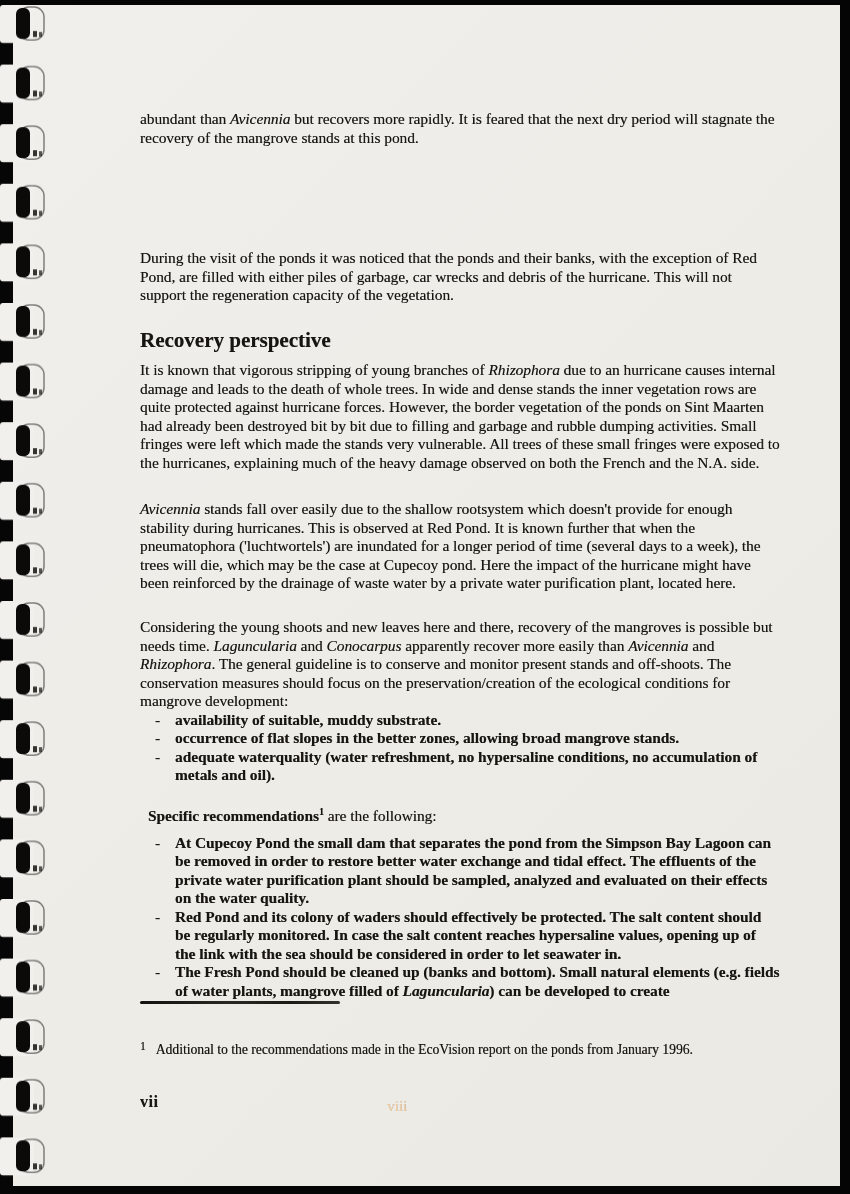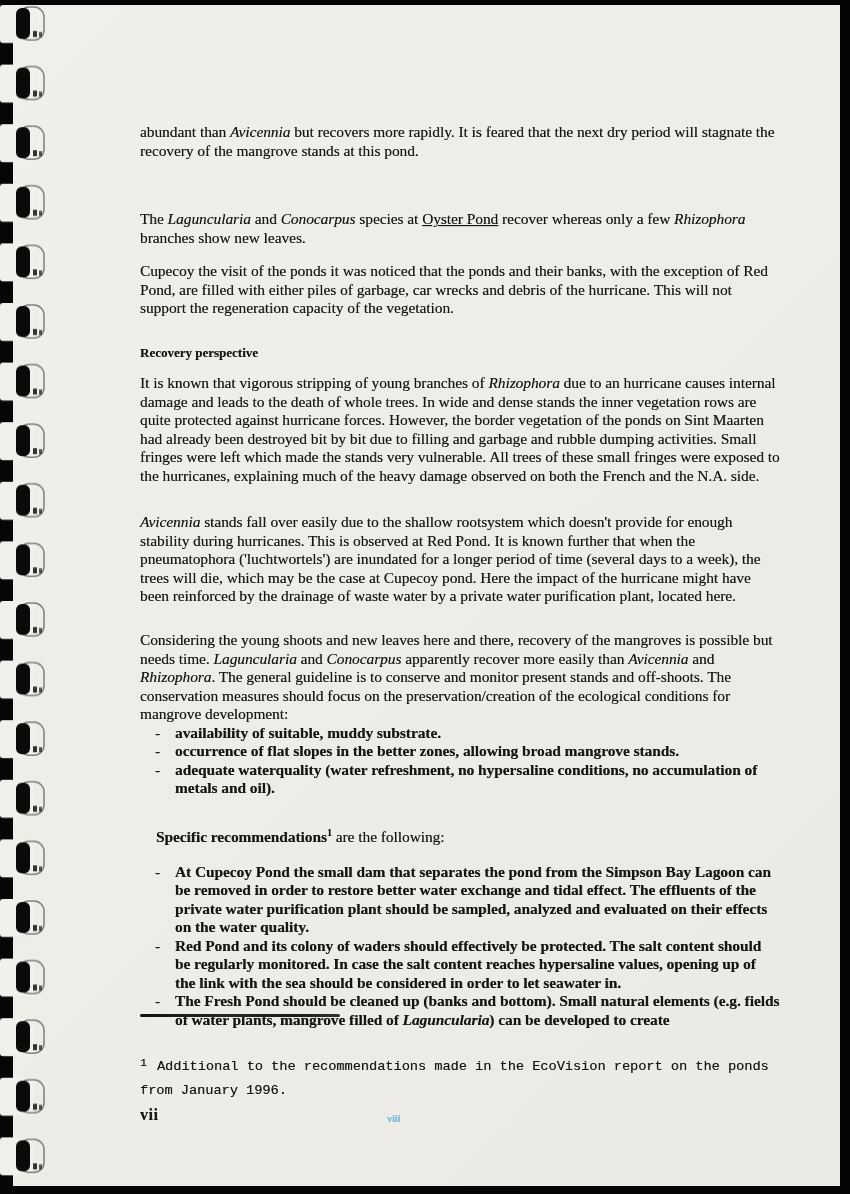--- a/index.html
+++ b/index.html
@@ -9,49 +9,49 @@
     background:#050505;
     overflow:hidden;
     font-family:"Liberation Serif","DejaVu Serif",serif;
   }
   .paper{
     position:absolute;left:10px;top:5px;width:830px;height:1181px;
     background:linear-gradient(135deg,#f0efeb 0%,#edece7 55%,#eae9e4 100%);
   }
   .binding{position:absolute;left:0;top:0;}
   .content{
-    position:absolute;left:0;top:15px;width:850px;height:1033px;
+    position:absolute;left:0;top:2px;width:850px;height:1033px;
     color:#171511;
     font-size:15.3px;line-height:18.5px;
     text-shadow:0.3px 0.3px 0.2px rgba(30,27,22,0.55);
   }
   .block{position:absolute;left:140px;width:640px;margin:0;}
-  .heading{font-weight:700;font-size:13px;}
+  .heading{font-weight:700;font-size:21px;}
   .bullets{margin:0;}
   .bullet{display:flex;padding-left:15px;}
   .dash{width:20px;flex:none;}
   .btext{flex:1;font-weight:bold;}
   .bold{font-weight:700;}
   .italic{font-style:italic;}
   .underline{text-decoration:underline;}
   .sup{font-size:0.65em;vertical-align:super;line-height:0;font-weight:700;}
   .fnrule{
     position:absolute;left:140px;top:999px;width:200px;height:3px;
     background:linear-gradient(90deg,#121110 0%,#2a2824 45%,#1b1a17 75%,#34322d 100%);
     border-radius:2px;
   }
-  .footnote{position:absolute;left:140px;top:1036px;width:660px;font-size:13.6px;line-height:24px;font-family:Liberation Mono, monospace;}
+  .footnote{position:absolute;left:140px;top:1036px;width:660px;font-size:13.6px;line-height:16px;}
   .fnmark{font-size:11.5px;vertical-align:3.5px;margin-right:10px;}
   .pageno{
     position:absolute;left:140px;top:1091px;width:620px;
     font-size:16px;font-weight:700;letter-spacing:0.5px;
   }
   .ghost{
     position:absolute;left:387px;top:1095px;
-    font-size:10px;font-weight:700;color:#0ea5e9;
+    font-size:15px;font-weight:400;color:#fdba74;
     opacity:0.55;filter:blur(0.7px);
   }
 </style>
 </head>
 <body>
 
 <div class="scan">
 
   <div class="paper"></div>
 
@@ -67,23 +67,22 @@
     </defs>
     <rect x="0" y="0" width="13" height="1194" fill="#060606"></rect>
     <rect x="0" y="0" width="62" height="1194" fill="url(#bp)"></rect>
   </svg>
 
   <div class="content">
 
     <p class="block" style="top:108px"><span>abundant than </span><span class="italic">Avicennia</span><span> but recovers more rapidly. It is feared that the next dry period will stagnate the recovery of the mangrove stands at this pond.</span></p>
 
 
-    <p class="block" style="top:195px"><span>The </span><span class="italic">Laguncularia</span><span> and </span><span class="italic">Conocarpus</span><span> species at </span><span class="underline">Oyster Pond</span><span> recover whereas only a few </span><span class="italic">Rhizophora</span><span> branches show new leaves.</span></p>
 
-    <p class="block" style="top:247px"><span>Cupecoy the visit of the ponds it was noticed that the ponds and their banks, with the exception of Red Pond, are filled with either piles of garbage, car wrecks and debris of the hurricane. This will not support the regeneration capacity of the vegetation.</span></p>
+    <p class="block" style="top:247px"><span>During the visit of the ponds it was noticed that the ponds and their banks, with the exception of Red Pond, are filled with either piles of garbage, car wrecks and debris of the hurricane. This will not support the regeneration capacity of the vegetation.</span></p>
 
     <h2 class="block heading" style="top:329px">Recovery perspective</h2>
 
     <p class="block" style="top:359px"><span>It is known that vigorous stripping of young branches of </span><span class="italic">Rhizophora</span><span> due to an hurricane causes internal damage and leads to the death of whole trees. In wide and dense stands the inner vegetation rows are quite protected against hurricane forces. However, the border vegetation of the ponds on Sint Maarten had already been destroyed bit by bit due to filling and garbage and rubble dumping activities. Small fringes were left which made the stands very vulnerable. All trees of these small fringes were exposed to the hurricanes, explaining much of the heavy damage observed on both the French and the N.A. side.</span></p>
 
     <p class="block" style="top:498px"><span class="italic">Avicennia</span><span> stands fall over easily due to the shallow rootsystem which doesn't provide for enough stability during hurricanes. This is observed at Red Pond. It is known further that when the pneumatophora ('luchtwortels') are inundated for a longer period of time (several days to a week), the trees will die, which may be the case at Cupecoy pond. Here the impact of the hurricane might have been reinforced by the drainage of waste water by a private water purification plant, located here.</span></p>
 
     <div class="block" style="top:616px">
       <p style="margin:0"><span>Considering the young shoots and new leaves here and there, recovery of the mangroves is possible but needs time. </span><span class="italic">Laguncularia</span><span> and </span><span class="italic">Conocarpus</span><span> apparently recover more easily than </span><span class="italic">Avicennia</span><span> and </span><span class="italic">Rhizophora</span><span>. The general guideline is to conserve and monitor present stands and off-shoots. The conservation measures should focus on the preservation/creation of the ecological conditions for mangrove development:</span></p>
       <div class="bullets">
@@ -96,21 +95,21 @@
           <span class="btext"><span>occurrence of flat slopes in the better zones, allowing broad mangrove stands.</span></span>
         </div>
         <div class="bullet">
           <span class="dash">-</span>
           <span class="btext"><span>adequate waterquality (water refreshment, no hypersaline conditions, no accumulation of metals and oil).</span></span>
         </div>
       </div>
     </div>
 
     <div class="block" style="top:797px">
-      <p style="margin:16px"><span class="bold">Specific recommendations</span><span class="sup">1</span><span> are the following:</span></p>
+      <p style="margin:8px"><span class="bold">Specific recommendations</span><span class="sup">1</span><span> are the following:</span></p>
       <div class="bullets">
         <div class="bullet">
           <span class="dash">-</span>
           <span class="btext"><span>At Cupecoy Pond the small dam that separates the pond from the Simpson Bay Lagoon can be removed in order to restore better water exchange and tidal effect. The effluents of the private water purification plant should be sampled, analyzed and evaluated on their effects on the water quality.</span></span>
         </div>
         <div class="bullet">
           <span class="dash">-</span>
           <span class="btext"><span>Red Pond and its colony of waders should effectively be protected. The salt content should be regularly monitored. In case the salt content reaches hypersaline values, opening up of the link with the sea should be considered in order to let seawater in.</span></span>
         </div>
         <div class="bullet">

